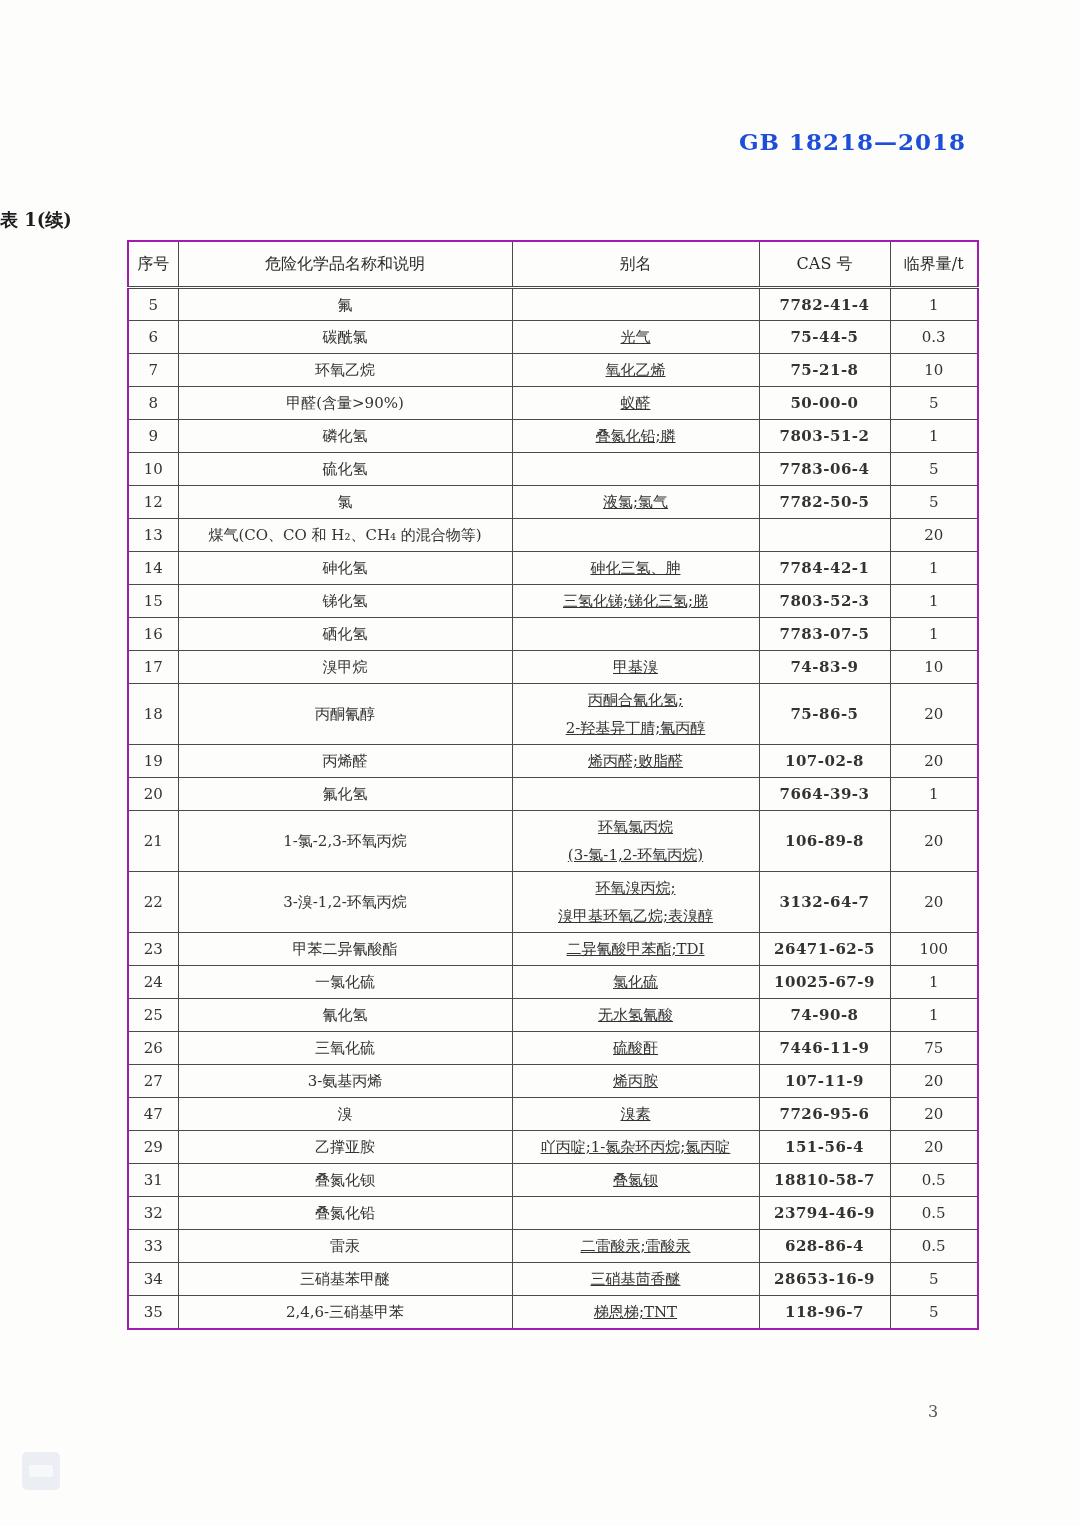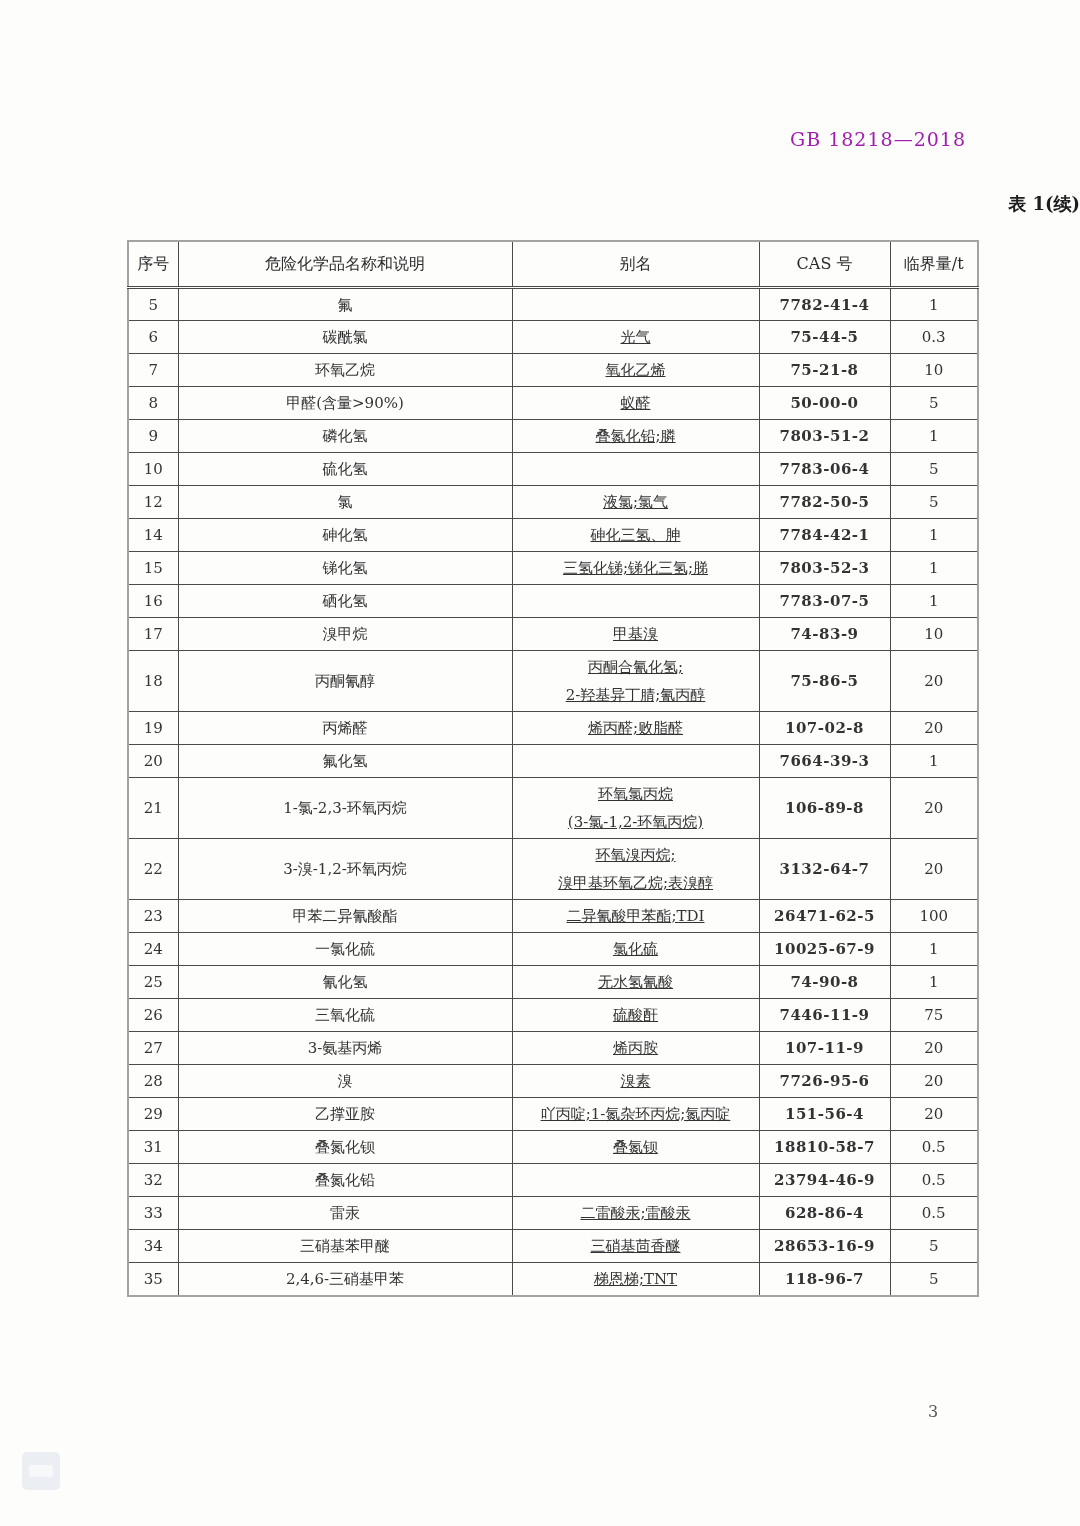--- a/index.html
+++ b/index.html
@@ -9,43 +9,43 @@
     height:1526px;
     background:#fdfdfc;
     font-family:"DejaVu Serif","Liberation Serif",serif;
     color:#2e2e2e;
     overflow:hidden;
   }
   .doc-number {
     position:absolute;
     top:128px;
     right:114px;
-    font-size:19px;
-    font-weight:normal;
+    font-size:23px;
+    font-weight:bold;
     letter-spacing:1px;
-    color:#a21caf;
+    color:#1d4ed8;
   }
   .table-title {
     position:absolute;
-    top:192px;
+    top:208px;
     left:0;
     width:100%;
-    text-align:right;
+    text-align:left;
     font-size:18px;
     font-weight:bold;
     color:#1d1d1d;
   }
   table.std-table {
     position:absolute;
     left:127px;
     top:240px;
     width:850px;
     border-collapse:collapse;
     table-layout:fixed;
-    border:2px solid #a3a3a3;
+    border:2px solid #a21caf;
   }
   .std-table col.c-no    { width:50px; }
   .std-table col.c-name  { width:334px; }
   .std-table col.c-alias { width:247px; }
   .std-table col.c-cas   { width:131px; }
   .std-table col.c-qty   { width:88px; }
   .std-table th, .std-table td {
     border:1px solid #4a4a4a;
     text-align:center;
     vertical-align:middle;
@@ -158,20 +158,27 @@
     <td class="cell-qty">5</td>
   </tr>
       <tr>
     <td class="cell-no">12</td>
     <td class="cell-name">氯</td>
     <td class="cell-alias">液氯;氯气</td>
     <td class="cell-cas">7782-50-5</td>
     <td class="cell-qty">5</td>
   </tr>
       <tr>
+    <td class="cell-no">13</td>
+    <td class="cell-name">煤气(CO、CO 和 H₂、CH₄ 的混合物等)</td>
+    <td class="cell-alias"></td>
+    <td class="cell-cas"></td>
+    <td class="cell-qty">20</td>
+  </tr>
+      <tr>
     <td class="cell-no">14</td>
     <td class="cell-name">砷化氢</td>
     <td class="cell-alias">砷化三氢、胂</td>
     <td class="cell-cas">7784-42-1</td>
     <td class="cell-qty">1</td>
   </tr>
       <tr>
     <td class="cell-no">15</td>
     <td class="cell-name">锑化氢</td>
     <td class="cell-alias">三氢化锑;锑化三氢;䏲</td>
@@ -259,21 +266,21 @@
     <td class="cell-qty">75</td>
   </tr>
       <tr>
     <td class="cell-no">27</td>
     <td class="cell-name">3-氨基丙烯</td>
     <td class="cell-alias">烯丙胺</td>
     <td class="cell-cas">107-11-9</td>
     <td class="cell-qty">20</td>
   </tr>
       <tr>
-    <td class="cell-no">28</td>
+    <td class="cell-no">47</td>
     <td class="cell-name">溴</td>
     <td class="cell-alias">溴素</td>
     <td class="cell-cas">7726-95-6</td>
     <td class="cell-qty">20</td>
   </tr>
       <tr>
     <td class="cell-no">29</td>
     <td class="cell-name">乙撑亚胺</td>
     <td class="cell-alias">吖丙啶;1-氮杂环丙烷;氮丙啶</td>
     <td class="cell-cas">151-56-4</td>

